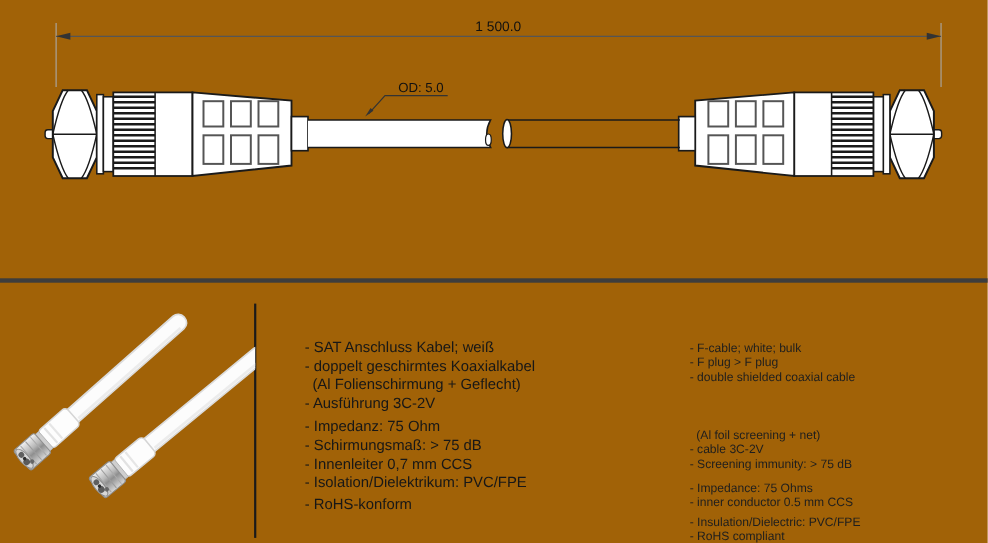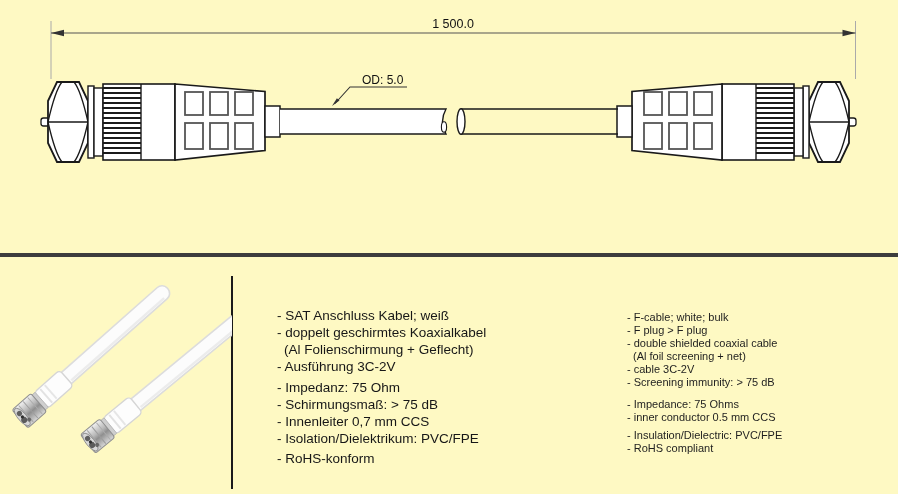--- a/index.html
+++ b/index.html
@@ -1,21 +1,21 @@
 <!DOCTYPE html>
 <html><head>
 <meta charset="utf-8">
 <style>
   * { margin:0; padding:0; box-sizing:border-box; }
   html,body { background:#ffffff; }
   body {
     width:898px; height:494px; position:relative; overflow:hidden;
     font-family:"Liberation Sans", sans-serif; color:#1b1b1b;
   }
-  .page { position:absolute; inset:0; width:898px; height:494px; background:#fef9c3; }
+  .page { position:absolute; inset:0; width:898px; height:494px; background:#a16207; }
 
   
   .drawing-svg { position:absolute; left:0; top:0; }
 
   
   .divider {
     position:absolute; left:0; top:253px; width:898px; height:4px;
     background:#3d3d3d;
   }
   
@@ -34,21 +34,21 @@
   }
   .spec-de .line.indent { padding-left:7px; }
   .spec-de .line.gap-impedanz { margin-top:4px; }
   .spec-de .line.gap-rohs { margin-top:3px; }
 
   
   .spec-en {
     position:absolute; left:627px; top:311px; width:260px;
     font-size:11px; line-height:13px; color:#1e1e1e;
   }
-  .spec-en .line.indent { padding-left:6px; }
+  .spec-en .line.indent { padding-left:6px;margin-top:40px; }
   .spec-en .line.gap-lg { margin-top:9px; }
   .spec-en .line.gap-md { margin-top:5px; }
 </style>
 </head>
 <body>
 
 <div class="page">
 
   <svg class="drawing-svg" width="898" height="250" viewBox="0 0 898 250">
     <defs>

